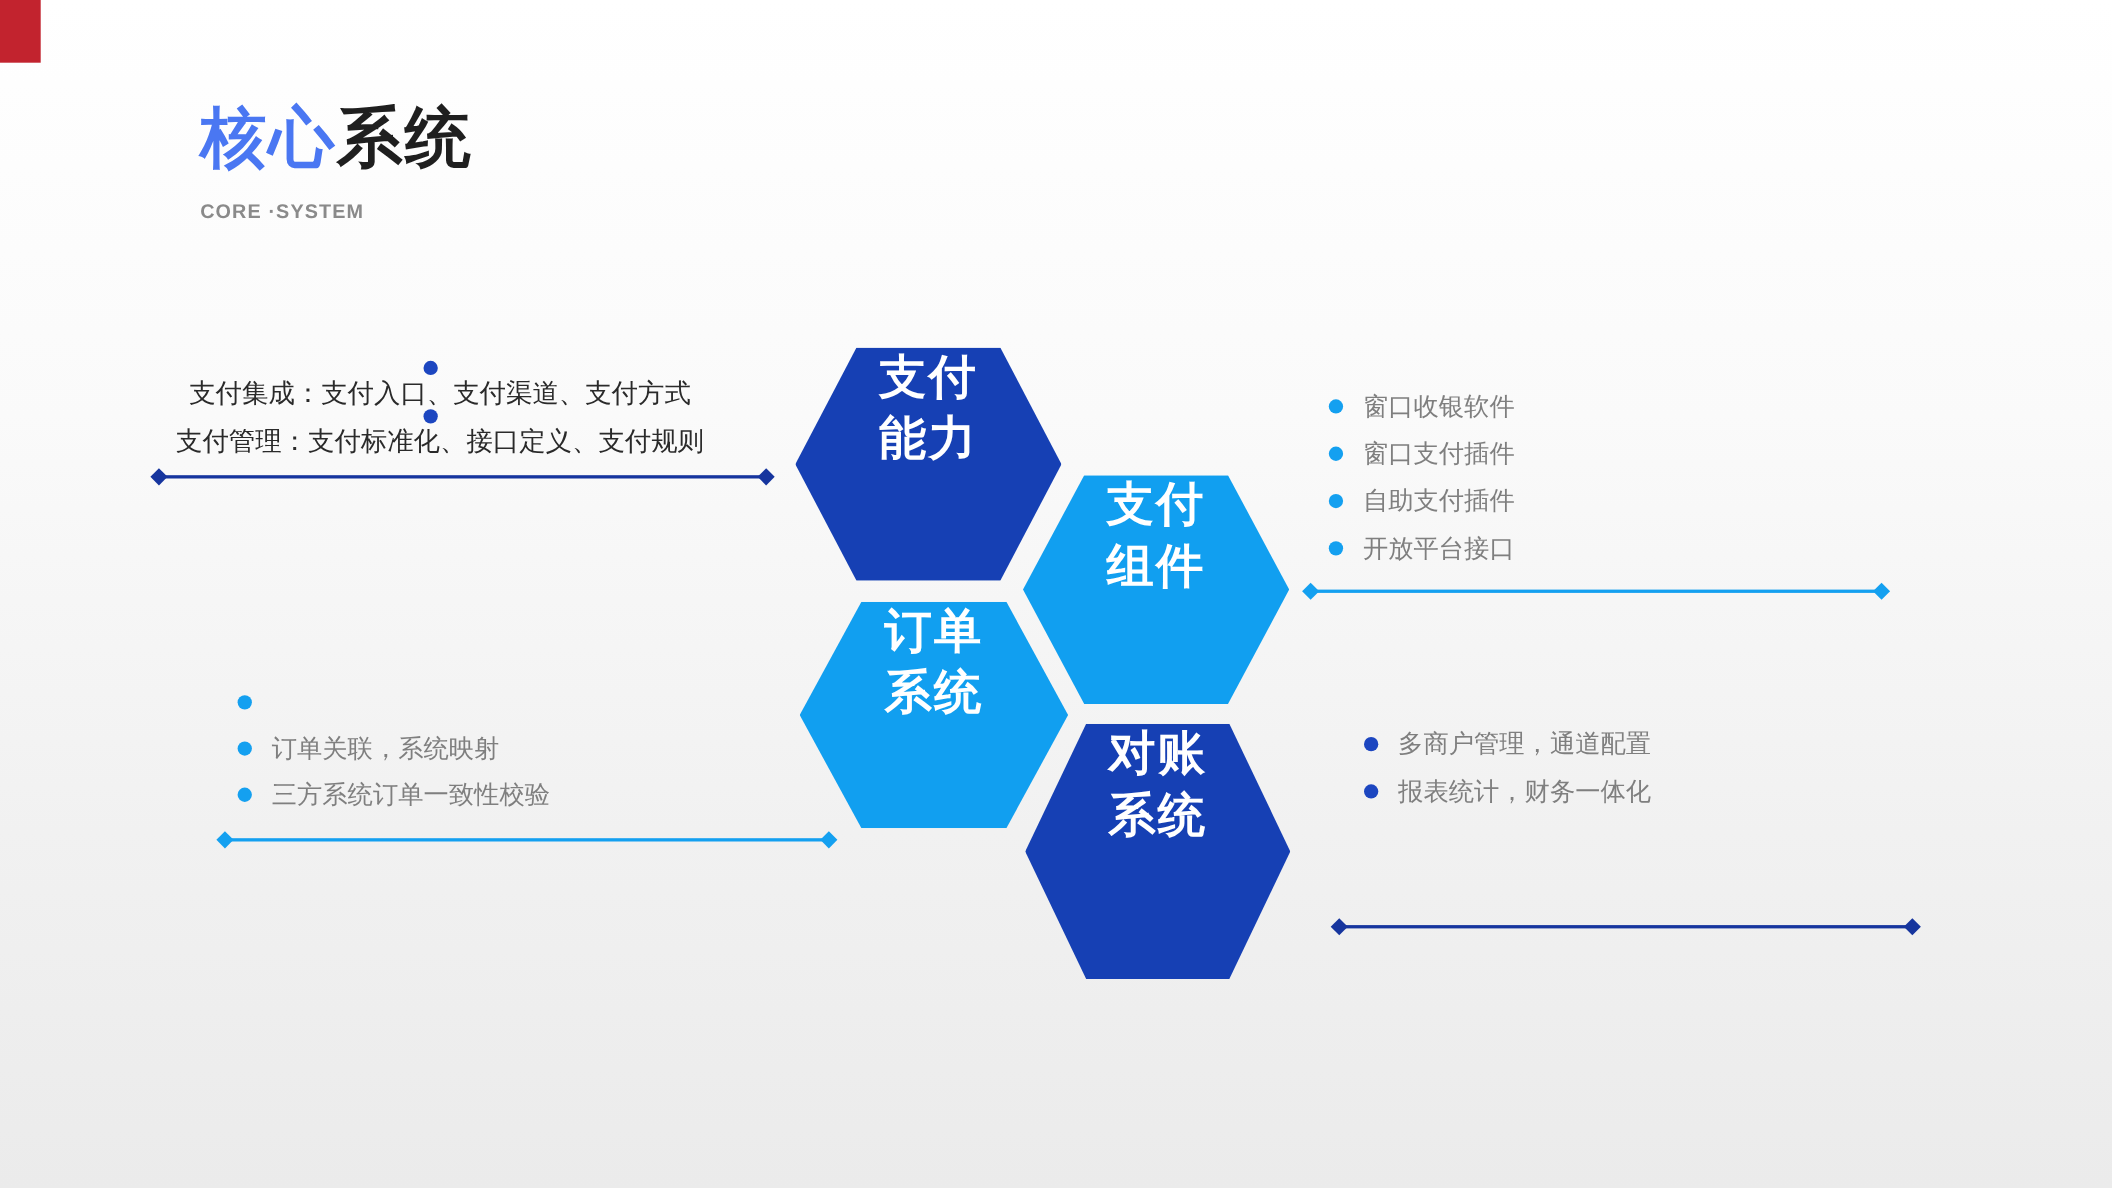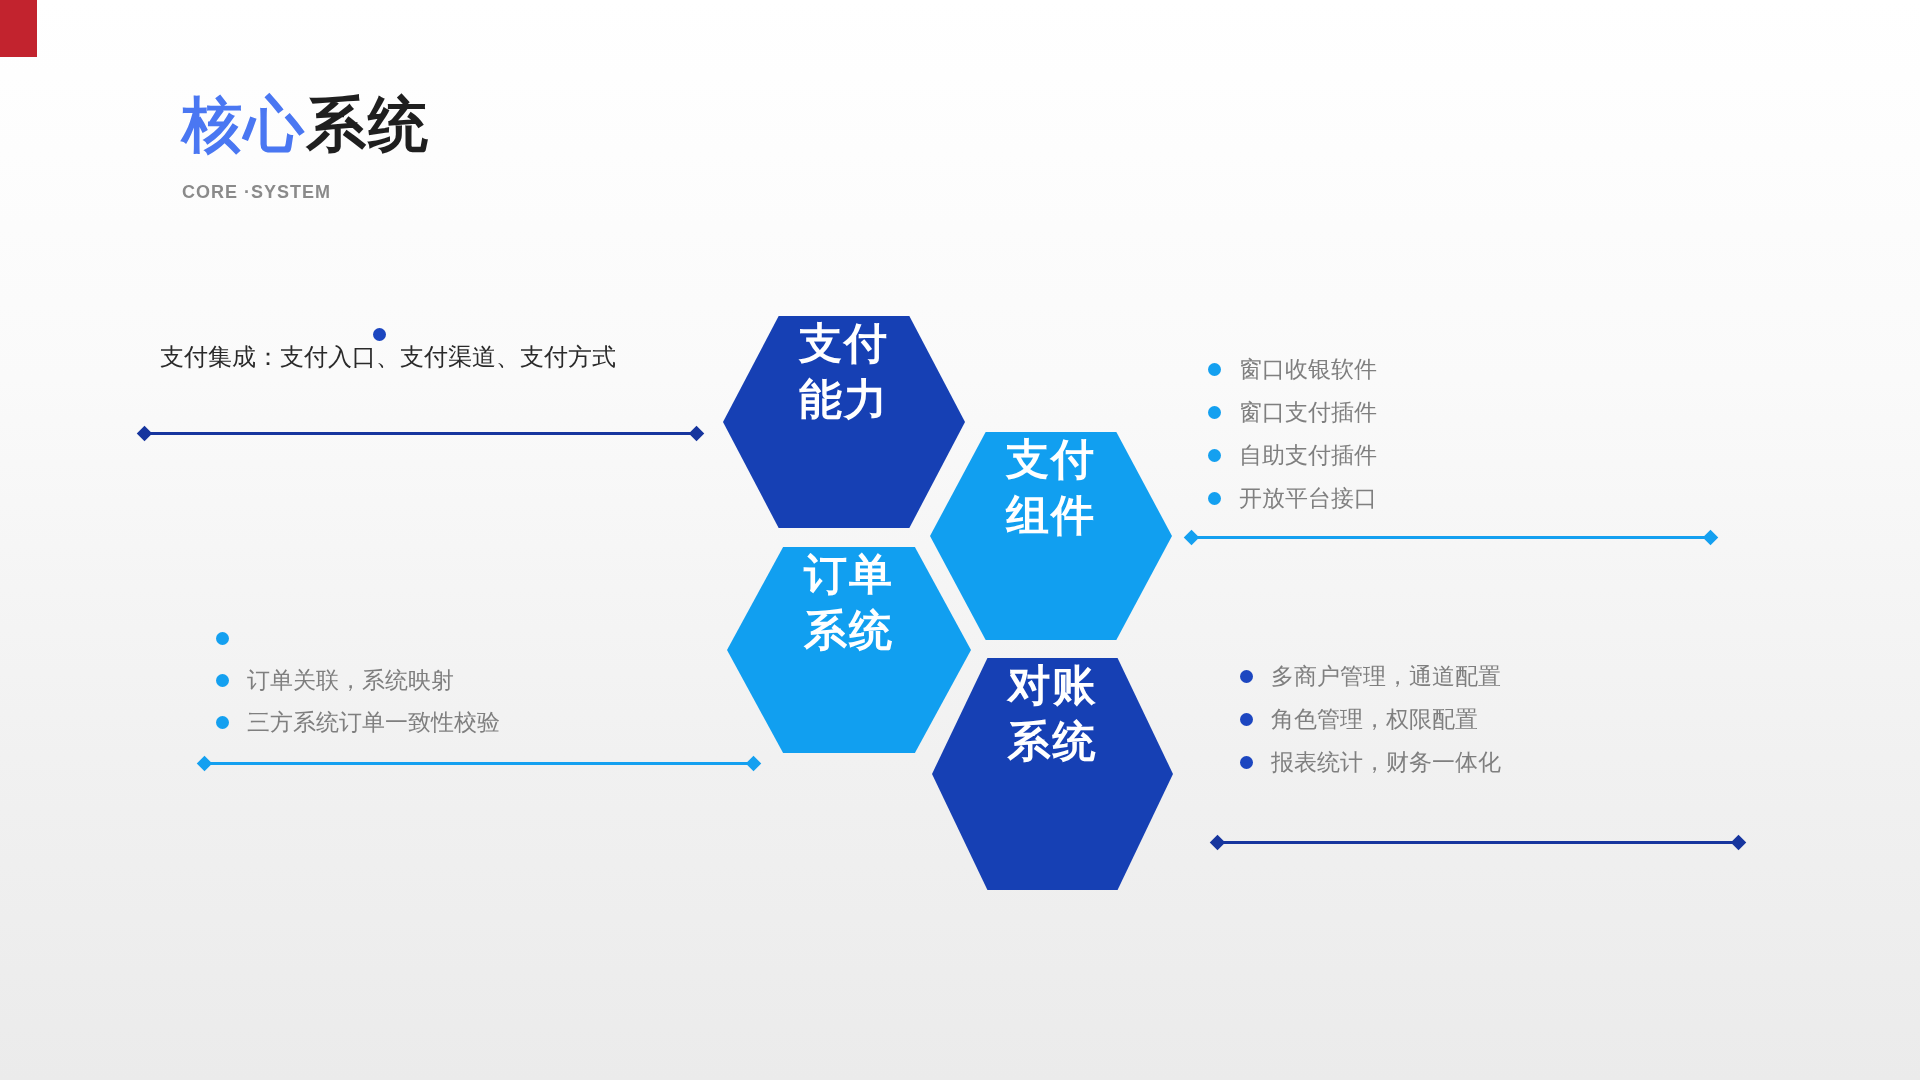--- a/index.html
+++ b/index.html
@@ -119,20 +119,24 @@
       <div>对账</div>
       <div>系统</div>
     </div>
   </div>
 
   <div class="blist" id="list-payment-capability">
     <div class="row">
       <span class="dot dot-dark"></span>
       <span class="txt-dark">支付集成：支付入口、支付渠道、支付方式</span>
     </div>
+    <div class="row">
+      <span class="dot dot-dark"></span>
+      <span class="txt-dark">支付管理：支付标准化、接口定义、支付规则</span>
+    </div>
   </div>
   <div class="dline dline-dark" id="line-payment-capability"></div>
 
   <div class="blist" id="list-payment-components">
     <div class="row">
       <span class="dot dot-light"></span>
       <span class="txt-gray">窗口收银软件</span>
     </div>
     <div class="row">
       <span class="dot dot-light"></span>
@@ -164,22 +168,18 @@
   </div>
   <div class="dline dline-light" id="line-order-system"></div>
 
   <div class="blist" id="list-reconciliation-system">
     <div class="row">
       <span class="dot dot-dark"></span>
       <span class="txt-gray">多商户管理，通道配置</span>
     </div>
     <div class="row">
       <span class="dot dot-dark"></span>
-      <span class="txt-gray">角色管理，权限配置</span>
-    </div>
-    <div class="row">
-      <span class="dot dot-dark"></span>
       <span class="txt-gray">报表统计，财务一体化</span>
     </div>
   </div>
   <div class="dline dline-dark" id="line-reconciliation-system"></div>
 
 </div>
 
 </body></html>

